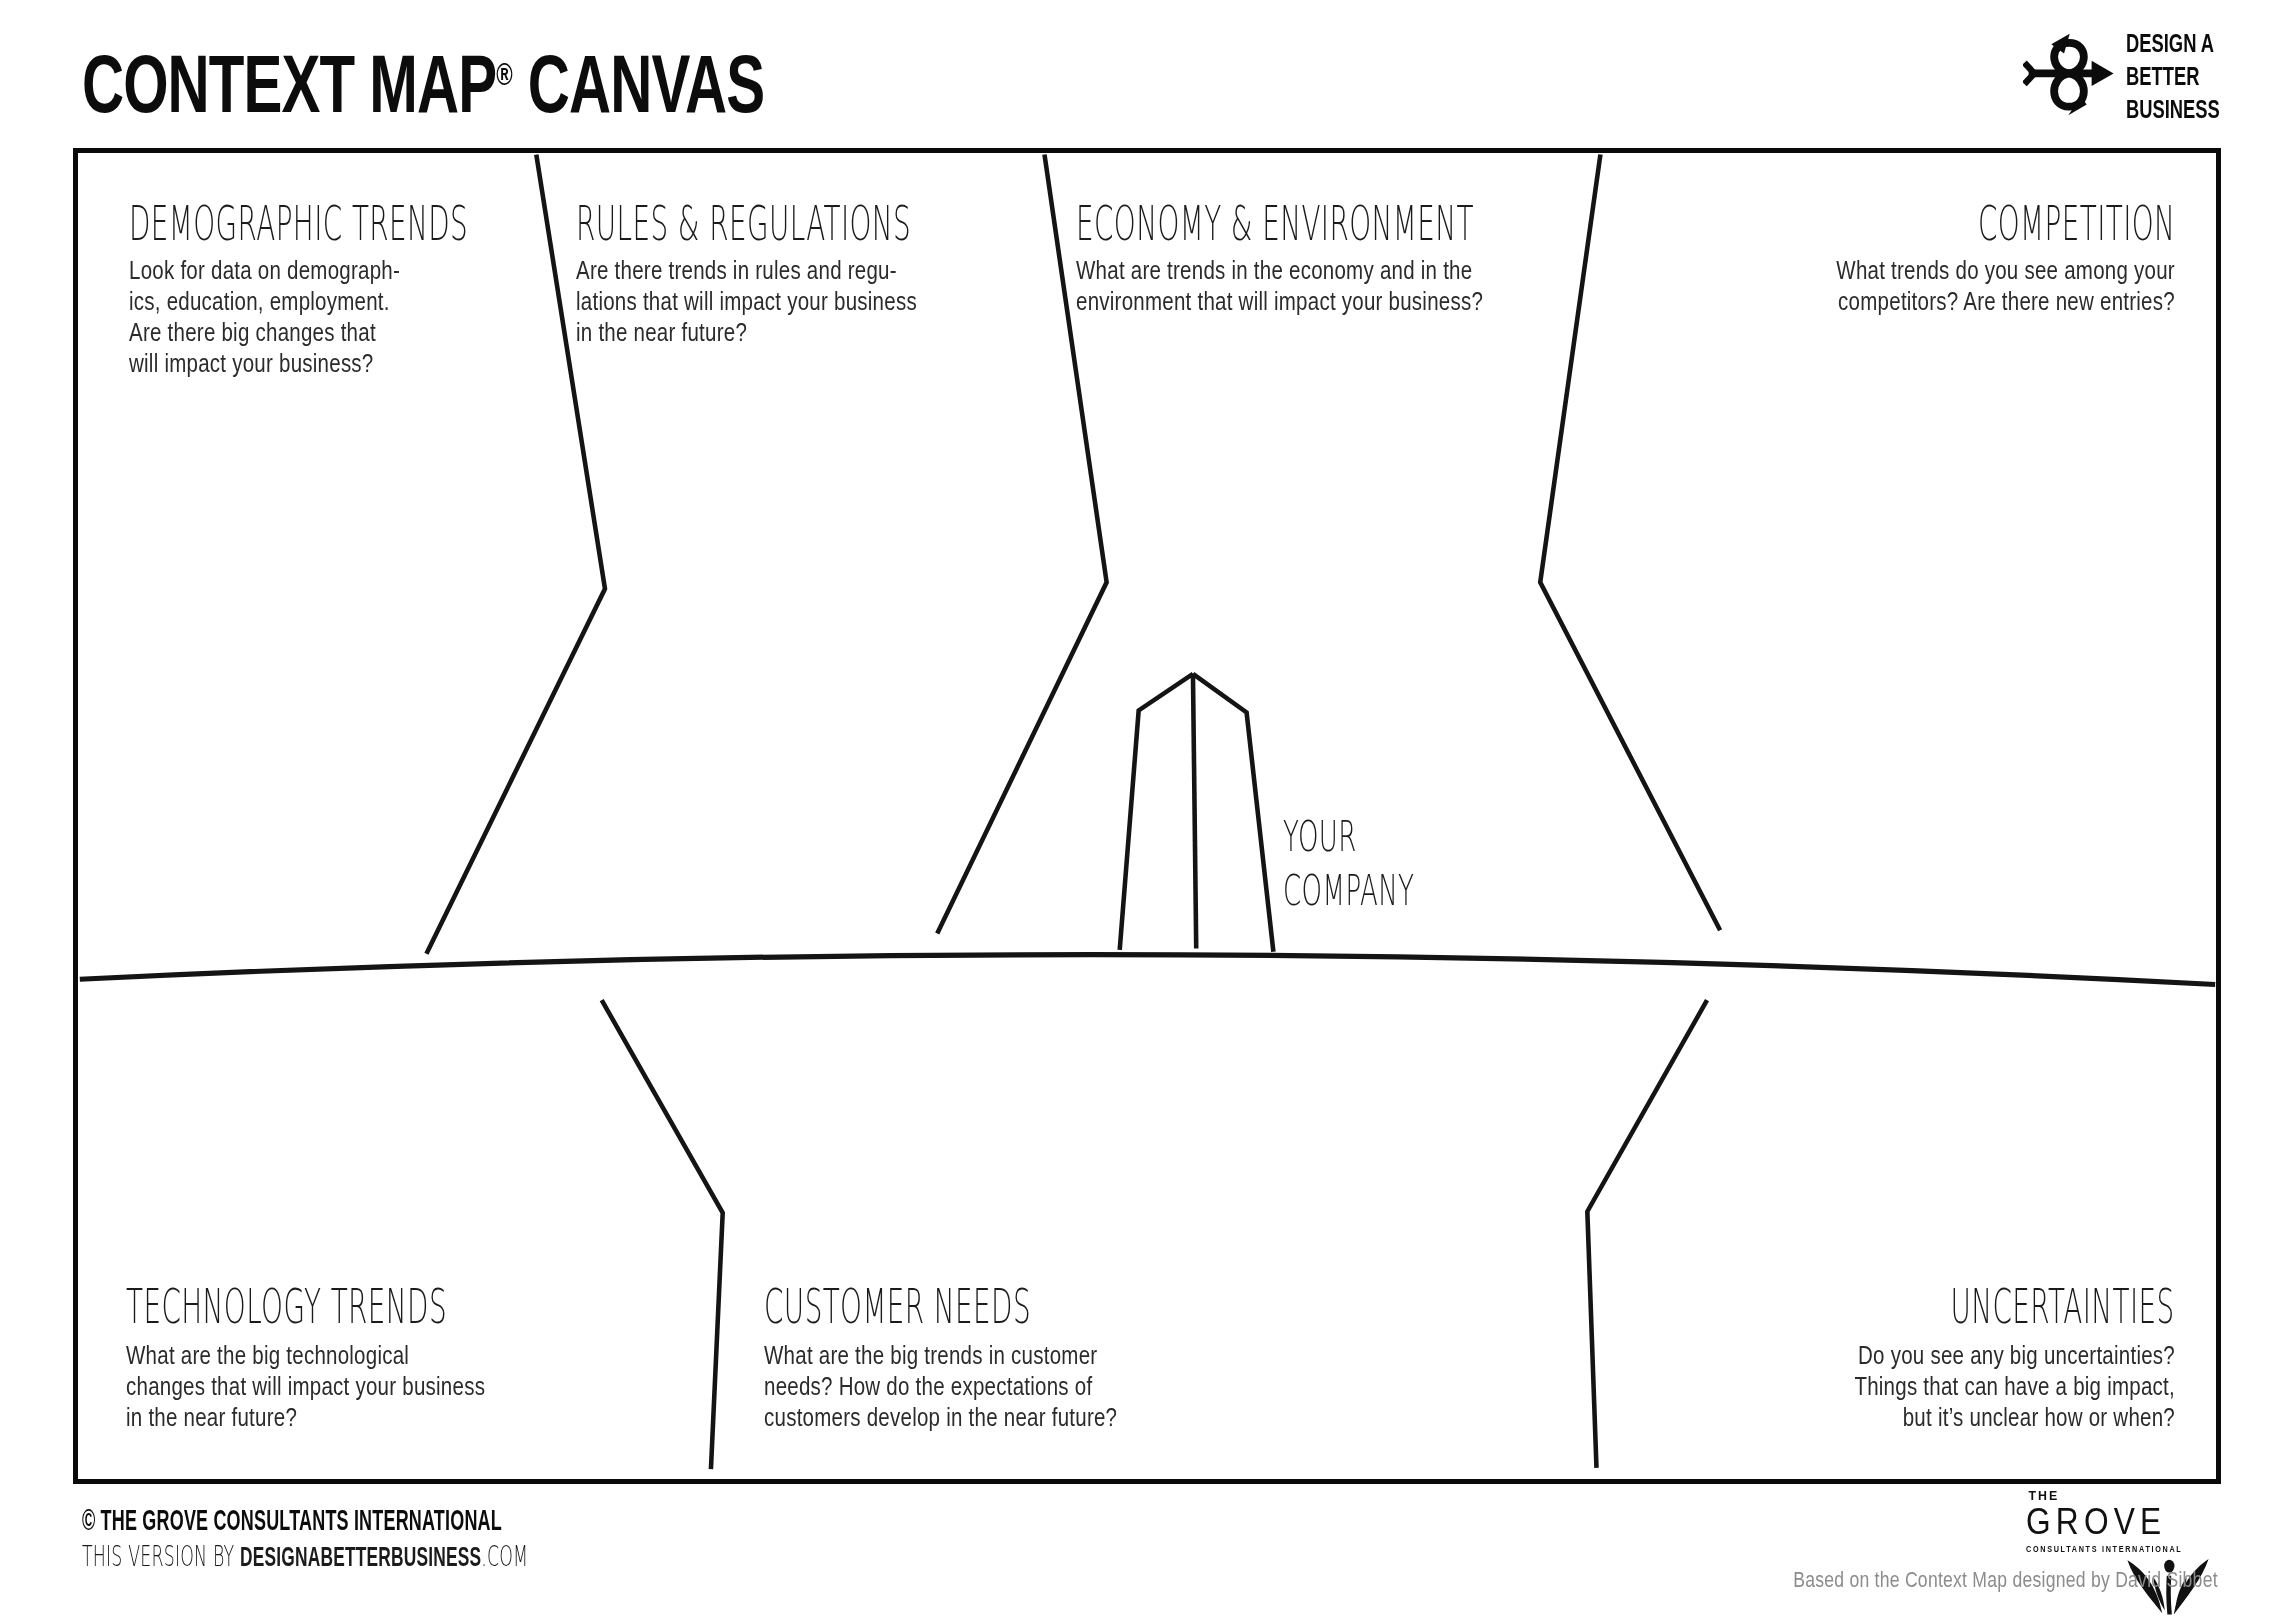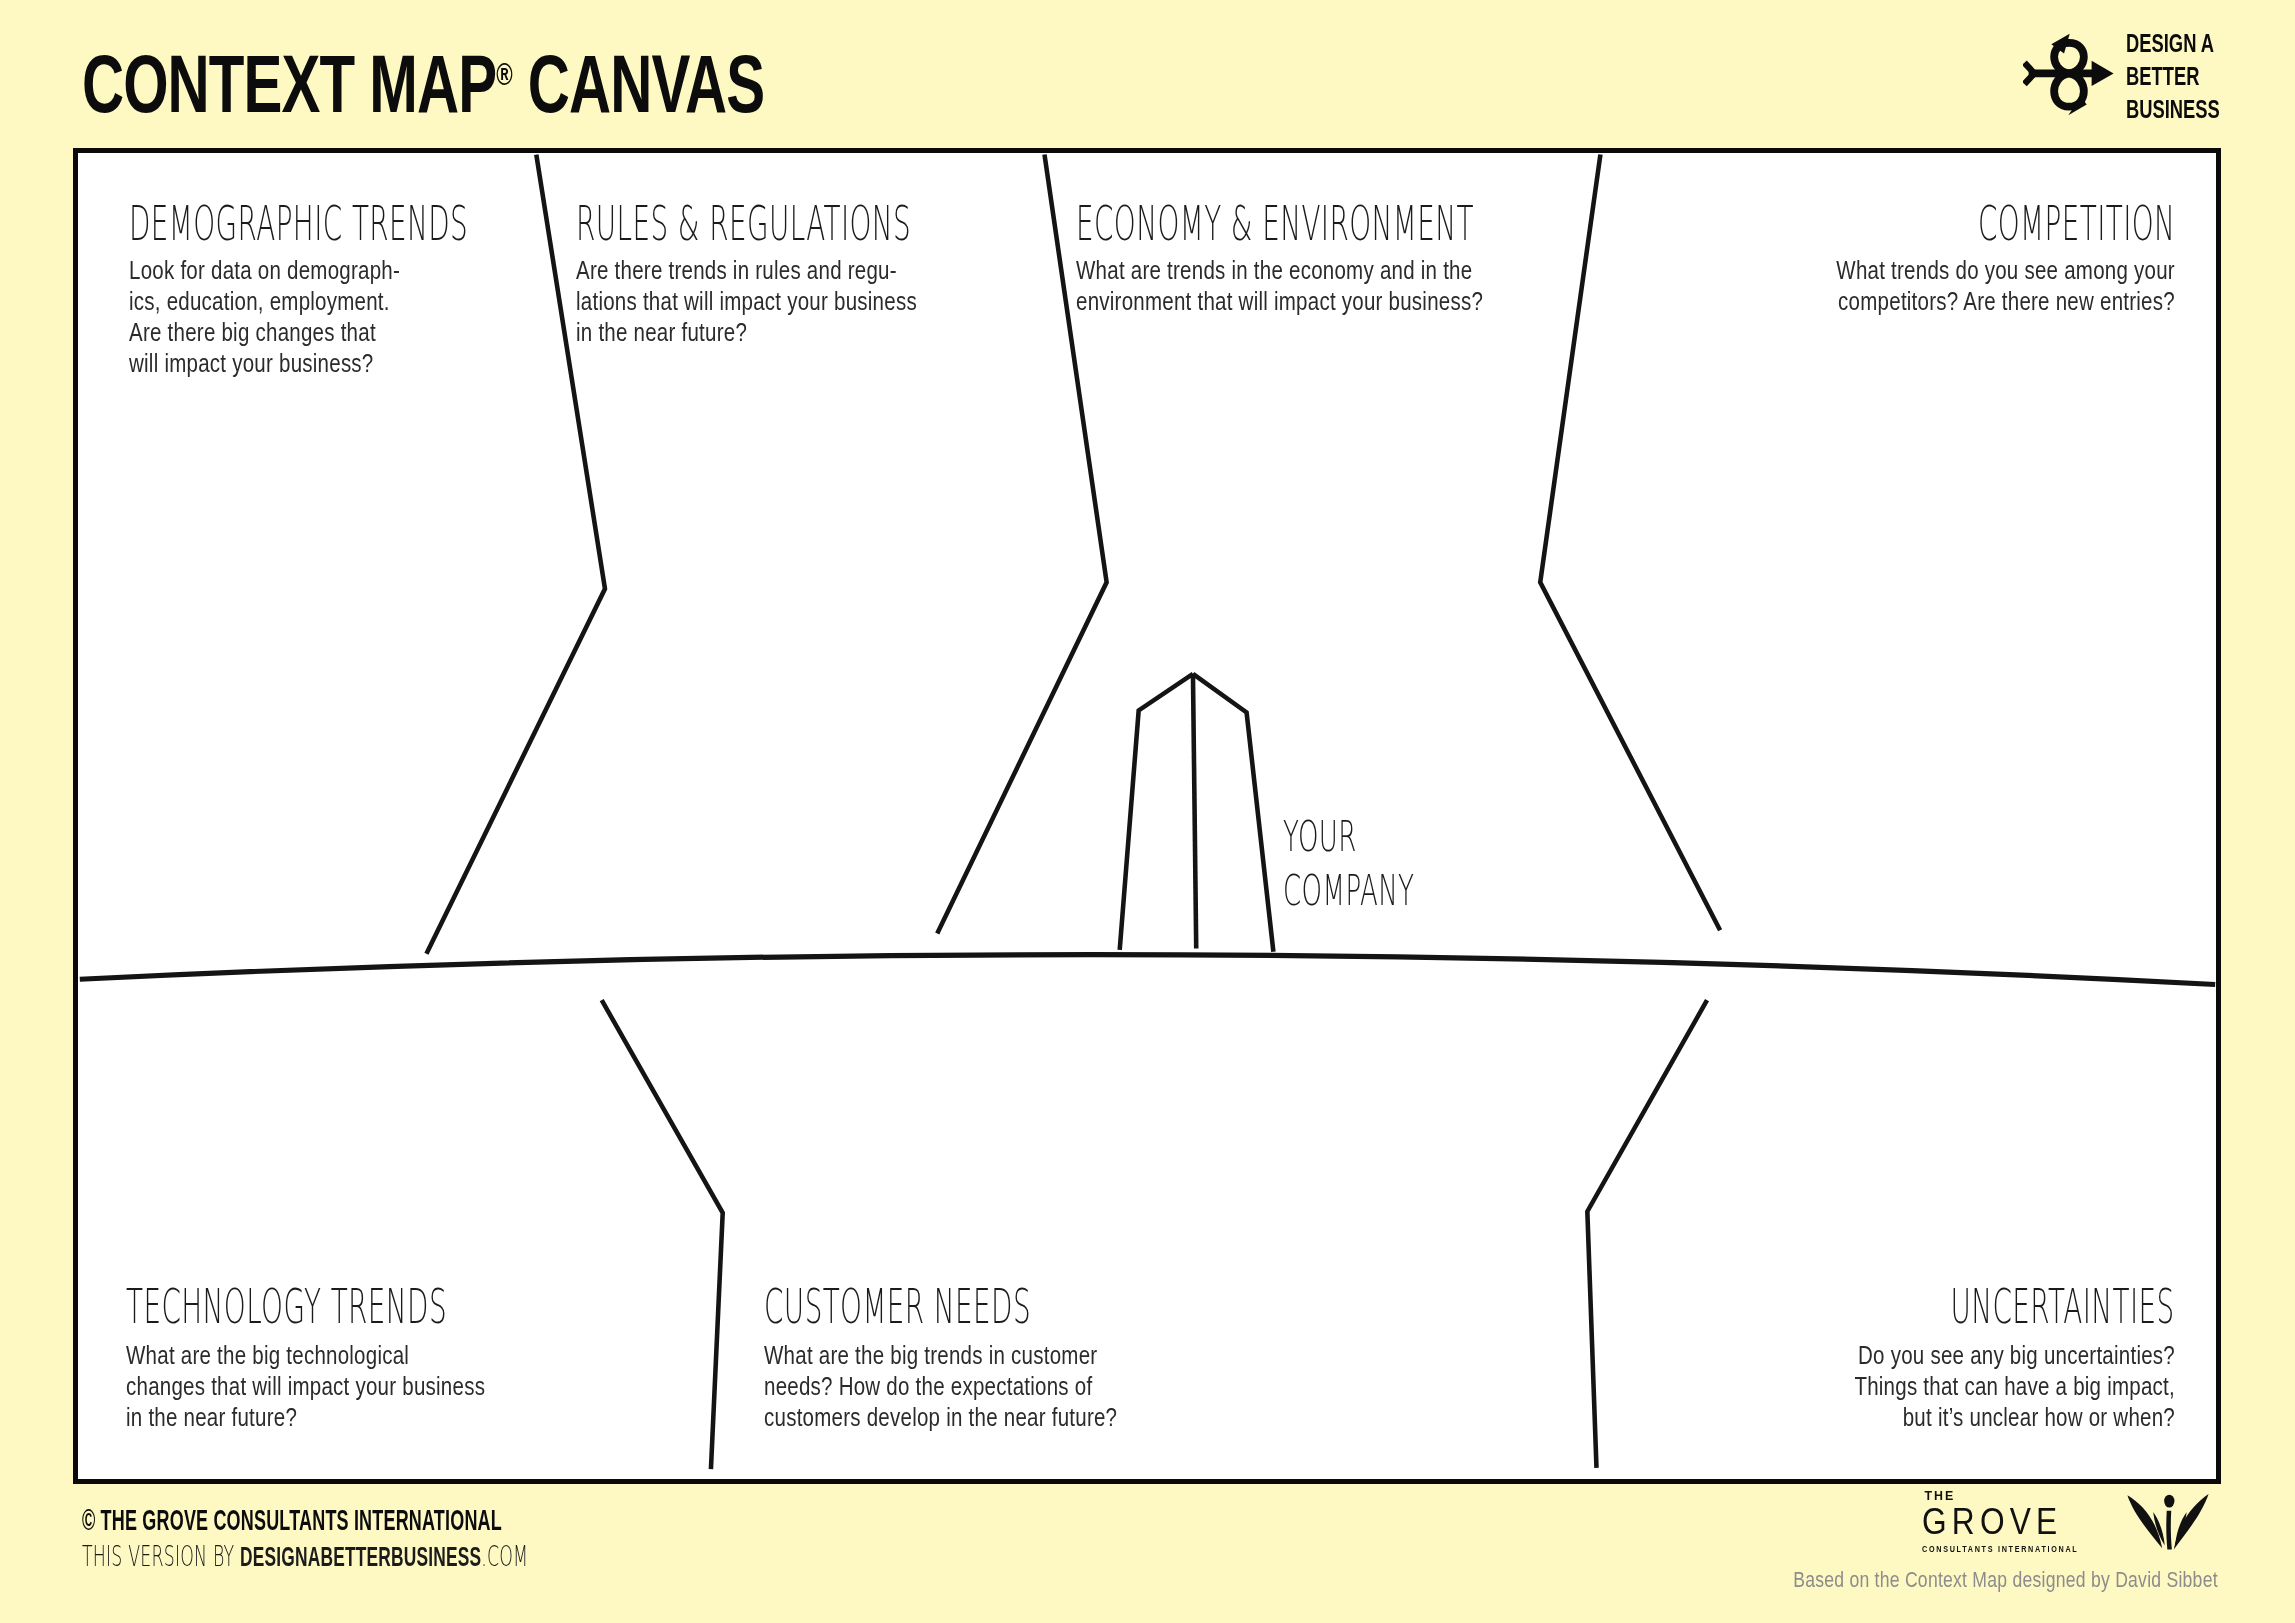--- a/index.html
+++ b/index.html
@@ -1,20 +1,20 @@
 <!DOCTYPE html>
 <html style="font-size:10.5px"><head>
 <meta charset="utf-8">
 <title>Context Map Canvas</title>
 <style>
   * { margin:0; padding:0; box-sizing:border-box; }
   body { background:#cfcfcf; }
   .page {
     position:relative; width:2295px; height:1623px;
-    background:#fef9c3; overflow:hidden;
+    background:#ffffff; overflow:hidden;
     font-family:"Liberation Sans", sans-serif; color:#1d1d1d;
   }
   
   .title {
     position:absolute; left:82px; top:38px;
     font-size:81px; font-weight:bold; letter-spacing:-1.3px;
     white-space:nowrap; color:#0c0c0c;
     transform:scaleX(0.72); transform-origin:0 0;
   }
   .title .reg { font-size:31px; vertical-align:27.5px; letter-spacing:0; }
@@ -60,21 +60,21 @@
     font-size:30px; font-weight:bold; color:#0c0c0c; white-space:nowrap;
     transform:scaleX(0.6); transform-origin:0 0; letter-spacing:0.3px;
   }
   .version {
     position:absolute; left:82px; top:1540px;
     font-size:28px; color:#1b1b1b; white-space:nowrap;
     transform:scaleX(0.62); transform-origin:0 0; letter-spacing:0.3px;
   }
   .version .lite { font-weight:300; font-family:"DejaVu Sans","Liberation Sans",sans-serif; }
   .version .bold { font-weight:bold; }
-  .grove { position:absolute; right:85px; top:1489px; display:flex; align-items:center; gap:20px; }
+  .grove { position:absolute; right:85px; top:1489px; display:flex; align-items:flex-end; gap:3px;flex-direction:column; }
   .grove-the { font-size:12.4px; font-weight:bold; letter-spacing:2px; margin-left:2.6px; color:#111; }
   .grove-name { font-size:36px; line-height:37px; letter-spacing:5.9px; color:#111; transform:scaleX(0.88); transform-origin:0 0; }
   .grove-tag { font-size:8.5px; font-weight:bold; letter-spacing:2px; margin-top:3.9px; color:#111; transform:scaleX(0.85); transform-origin:0 0; white-space:nowrap; }
   .grove-icon { width:84px; height:58px; margin-top:2.6px; }
   .credit {
     position:absolute; right:77px; top:1567px;
     font-size:22px; color:#8c8c8c; white-space:nowrap;
     transform:scaleX(0.8); transform-origin:100% 0; letter-spacing:0.3px;
   }
 </style>

